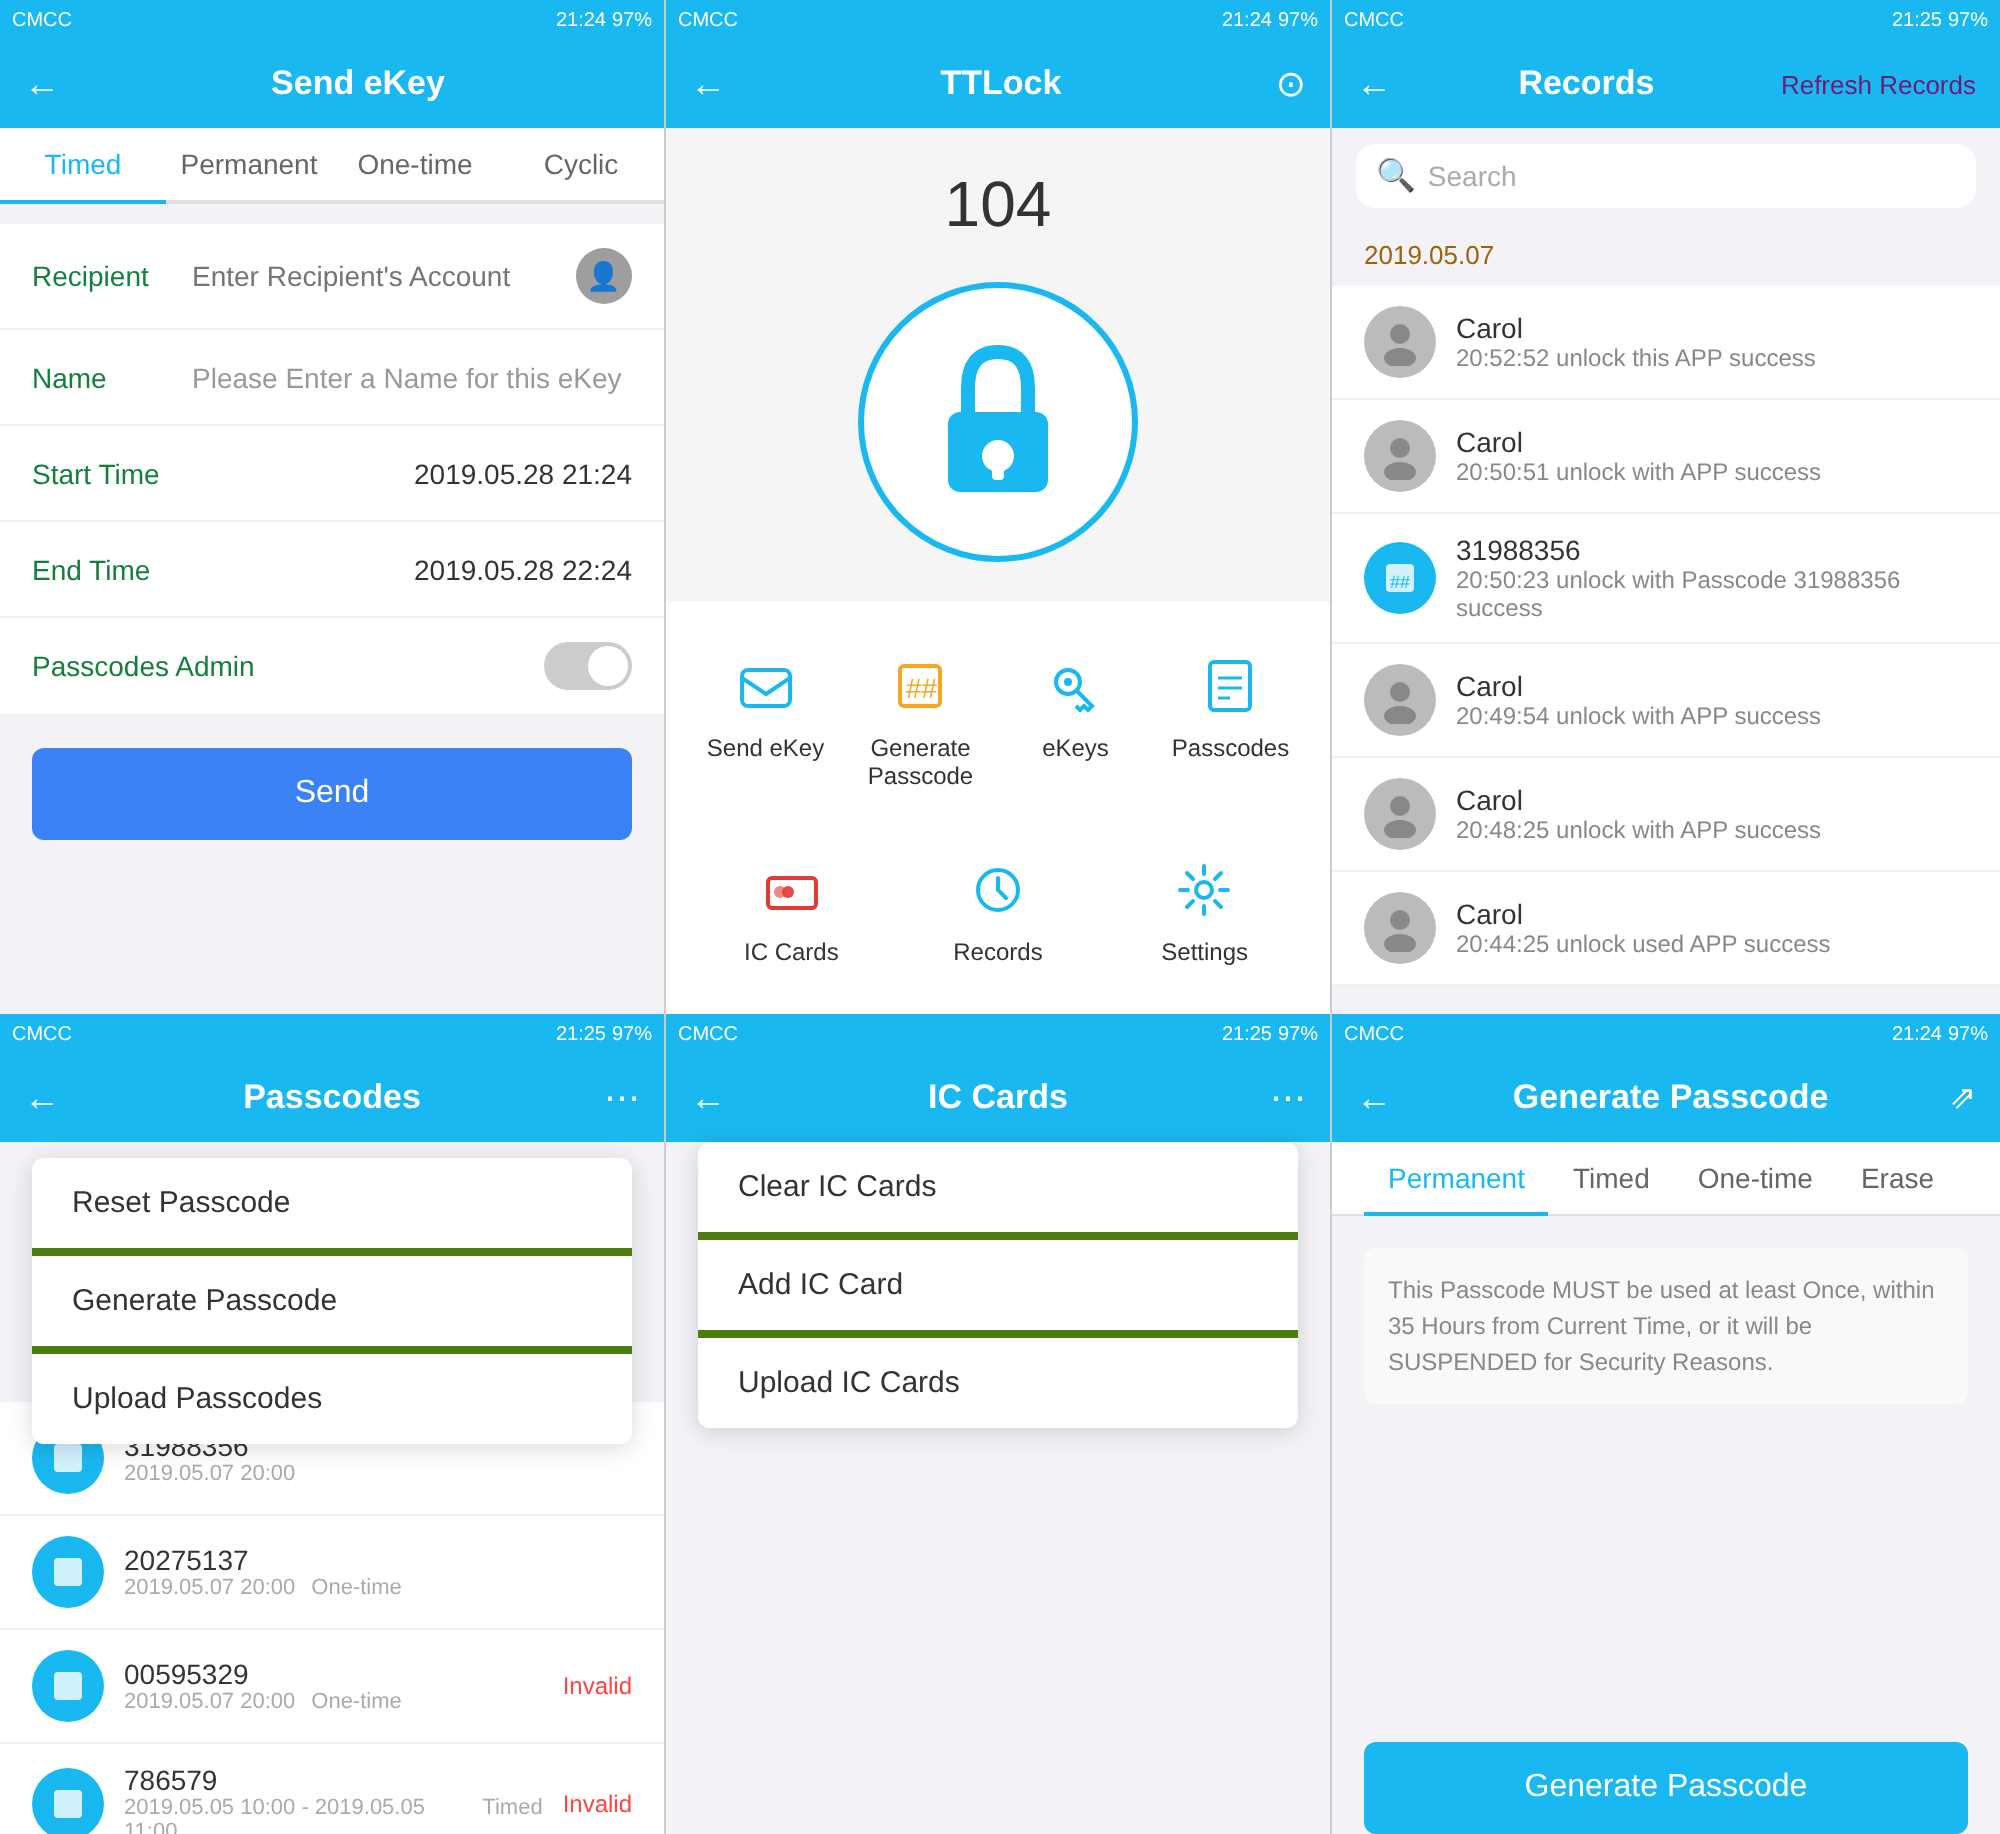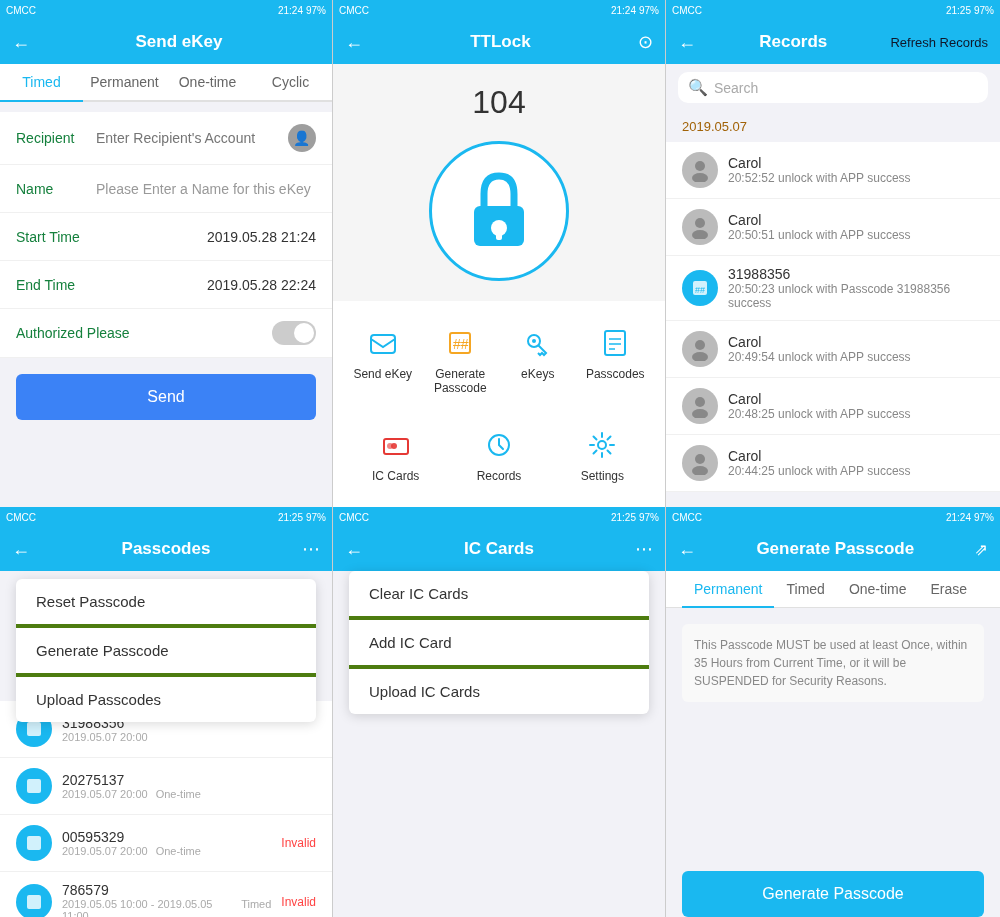--- a/index.html
+++ b/index.html
@@ -10,21 +10,21 @@
     .screen:last-child { border-right: none; width: 334px; }
 
     
     .status-bar { height: 20px; background: #1ab8f0; display: flex; align-items: center; justify-content: space-between; padding: 0 6px; font-size: 10px; color: white; }
     .status-bar-right { display: flex; align-items: center; gap: 3px; }
 
     
     .header { height: 44px; background: #1ab8f0; display: flex; align-items: center; padding: 0 12px; gap: 8px; }
     .header-title { flex: 1; text-align: center; color: white; font-size: 17px; font-weight: 600; }
     .header-btn { color: white; font-size: 18px; cursor: pointer; background: none; border: none; }
-    .header-right-text { color: #0f172a; font-size: 13px; cursor: pointer; }
+    .header-right-text { color: #701a75; font-size: 13px; cursor: pointer; }
 
     
     .tabs-bar { display: flex; background: white; border-bottom: 2px solid #e0e0e0; }
     .tab-item { flex: 1; text-align: center; padding: 10px 0; font-size: 14px; color: #666; cursor: pointer; position: relative; }
     .tab-item.active { color: #1ab8f0; }
     .tab-item.active::after { content: ''; position: absolute; bottom: -2px; left: 0; right: 0; height: 2px; background: #1ab8f0; }
 
     .form-section { background: white; margin-top: 10px; }
     .form-row { display: flex; align-items: center; padding: 12px 16px; border-bottom: 1px solid #f0f0f0; min-height: 48px; }
     .form-label { font-size: 14px; color: #15803d; min-width: 80px; }
@@ -117,21 +117,21 @@
       </div>
       <div class="form-row">
         <span class="form-label">Start Time</span>
         <span class="form-date">2019.05.28 21:24</span>
       </div>
       <div class="form-row">
         <span class="form-label">End Time</span>
         <span class="form-date">2019.05.28 22:24</span>
       </div>
       <div class="form-row">
-        <span class="form-label">Authorized Please</span>
+        <span class="form-label">Passcodes Admin</span>
         <div class="toggle"></div>
       </div>
     </div>
     <button class="send-btn">Send</button>
   </div>
 
   <div class="screen">
     <div class="status-bar">
       <span>CMCC</span>
       <div class="status-bar-right">
@@ -253,21 +253,21 @@
     <div style="overflow-y:auto;flex:1;">
       <div class="record-item">
         <div class="avatar">
           <svg width="24" height="24" viewBox="0 0 24 24">
               <circle cx="12" cy="8" r="5" fill="#888"></circle>
               <ellipse cx="12" cy="20" rx="8" ry="5" fill="#888"></ellipse>
             </svg>
         </div>
         <div class="record-info">
           <div class="record-name">Carol</div>
-          <div class="record-detail">20:52:52 unlock with APP success</div>
+          <div class="record-detail">20:52:52 unlock this APP success</div>
         </div>
       </div>
       <div class="record-item">
         <div class="avatar">
           <svg width="24" height="24" viewBox="0 0 24 24">
               <circle cx="12" cy="8" r="5" fill="#888"></circle>
               <ellipse cx="12" cy="20" rx="8" ry="5" fill="#888"></ellipse>
             </svg>
         </div>
         <div class="record-info">
@@ -313,21 +313,21 @@
       </div>
       <div class="record-item">
         <div class="avatar">
           <svg width="24" height="24" viewBox="0 0 24 24">
               <circle cx="12" cy="8" r="5" fill="#888"></circle>
               <ellipse cx="12" cy="20" rx="8" ry="5" fill="#888"></ellipse>
             </svg>
         </div>
         <div class="record-info">
           <div class="record-name">Carol</div>
-          <div class="record-detail">20:44:25 unlock with APP success</div>
+          <div class="record-detail">20:44:25 unlock used APP success</div>
         </div>
       </div>
     </div>
   </div>
 </div>
 
 <div class="screens-row">
 
   <div class="screen-half">
     <div class="status-bar">

